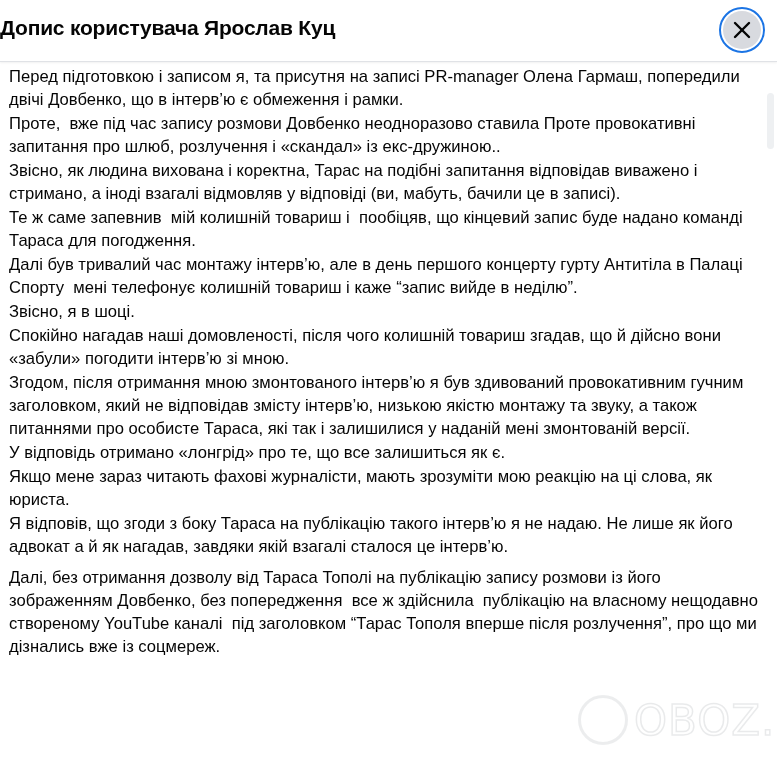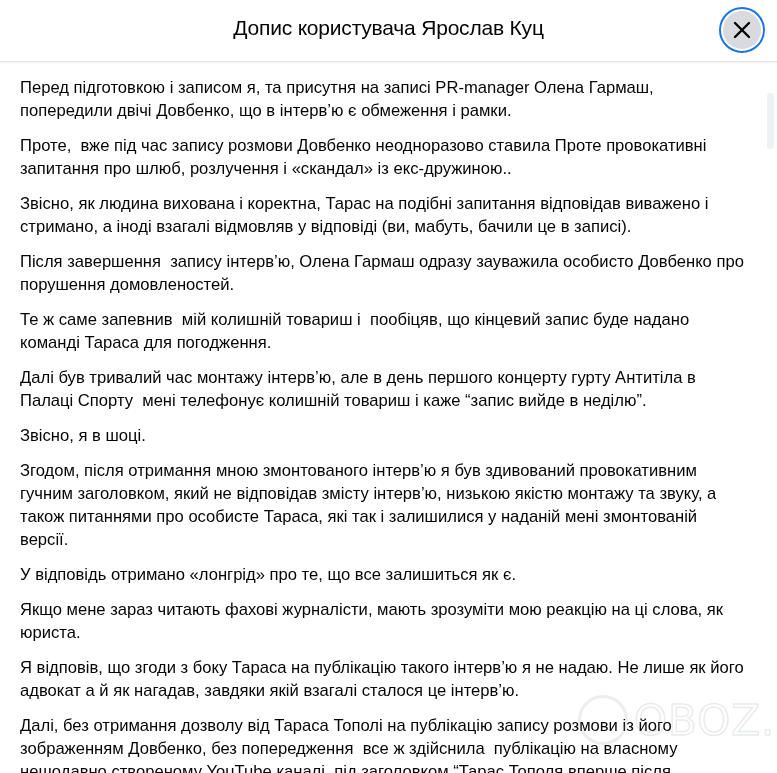--- a/index.html
+++ b/index.html
@@ -27,23 +27,23 @@
     left: 0; top: 0;
     width: 777px;
     height: 61px;
     border-bottom: 1px solid #e0e2e6;
     box-shadow: 0 1px 2px rgba(0,0,0,0.06);
   }
   .modal-title {
     position: absolute;
     left: 0; right: 0;
     top: 14px;
-    text-align: center;
+    text-align: left;
     font-size: 21px;
-    font-weight: normal;
+    font-weight: bold;
     letter-spacing: -0.2px;
     color: #050505;
     line-height: 28px;
   }
   .close-button {
     position: absolute;
     left: 719px;
     top: 7px;
     width: 46px;
     height: 46px;
@@ -67,21 +67,21 @@
   .modal-body {
     position: absolute;
     left: 8px;
     top: 64px;
     width: 752px;
     font-size: 16.6px;
     line-height: 23px;
     color: #050505;
   }
   .modal-body p {
-    margin: 12px;
+    margin: 1px;
     white-space: pre-wrap;
   }
   .modal-body p.gap-top {
     margin-top: 8px;
   }
   .scrollbar-track {
     position: absolute;
     left: 764px;
     top: 62px;
     width: 12px;
@@ -139,24 +139,24 @@
           </svg>
         </span>
       </div>
     </div>
   </div>
 
   <div class="modal-body">
     <p>Перед підготовкою і записом я, та присутня на записі PR-manager Олена Гармаш, попередили двічі Довбенко, що в інтерв’ю є обмеження і рамки.</p>
     <p>Проте,  вже під час запису розмови Довбенко неодноразово ставила Проте провокативні запитання про шлюб, розлучення і «скандал» із екс-дружиною..</p>
     <p>Звісно, як людина вихована і коректна, Тарас на подібні запитання відповідав виважено і стримано, а іноді взагалі відмовляв у відповіді (ви, мабуть, бачили це в записі).</p>
-    <p>Після завершення  запису інтерв’ю, Олена Гармаш одразу зауважила особисто Довбенко про порушення домовленостей.</p>
     <p>Те ж саме запевнив  мій колишній товариш і  пообіцяв, що кінцевий запис буде надано команді Тараса для погодження.</p>
     <p>Далі був тривалий час монтажу інтерв’ю, але в день першого концерту гурту Антитіла в Палаці Спорту  мені телефонує колишній товариш і каже “запис вийде в неділю”.</p>
     <p>Звісно, я в шоці.</p>
+    <p>Спокійно нагадав наші домовленості, після чого колишній товариш згадав, що й дійсно вони «забули» погодити інтерв’ю зі мною.</p>
     <p>Згодом, після отримання мною змонтованого інтерв’ю я був здивований провокативним гучним заголовком, який не відповідав змісту інтерв’ю, низькою якістю монтажу та звуку, а також питаннями про особисте Тараса, які так і залишилися у наданій мені змонтованій версії.</p>
     <p>У відповідь отримано «лонгрід» про те, що все залишиться як є.</p>
     <p>Якщо мене зараз читають фахові журналісти, мають зрозуміти мою реакцію на ці слова, як юриста.</p>
     <p>Я відповів, що згоди з боку Тараса на публікацію такого інтерв’ю я не надаю. Не лише як його адвокат а й як нагадав, завдяки якій взагалі сталося це інтерв’ю.</p>
     <p class="gap-top">Далі, без отримання дозволу від Тараса Тополі на публікацію запису розмови із його зображенням Довбенко, без попередження  все ж здійснила  публікацію на власному нещодавно створеному YouTube каналі  під заголовком “Тарас Тополя вперше після розлучення”, про що ми дізнались вже із соцмереж.</p>
   </div>
 
   <div class="scrollbar-track">
     <div class="scrollbar-thumb"></div>
   </div>

